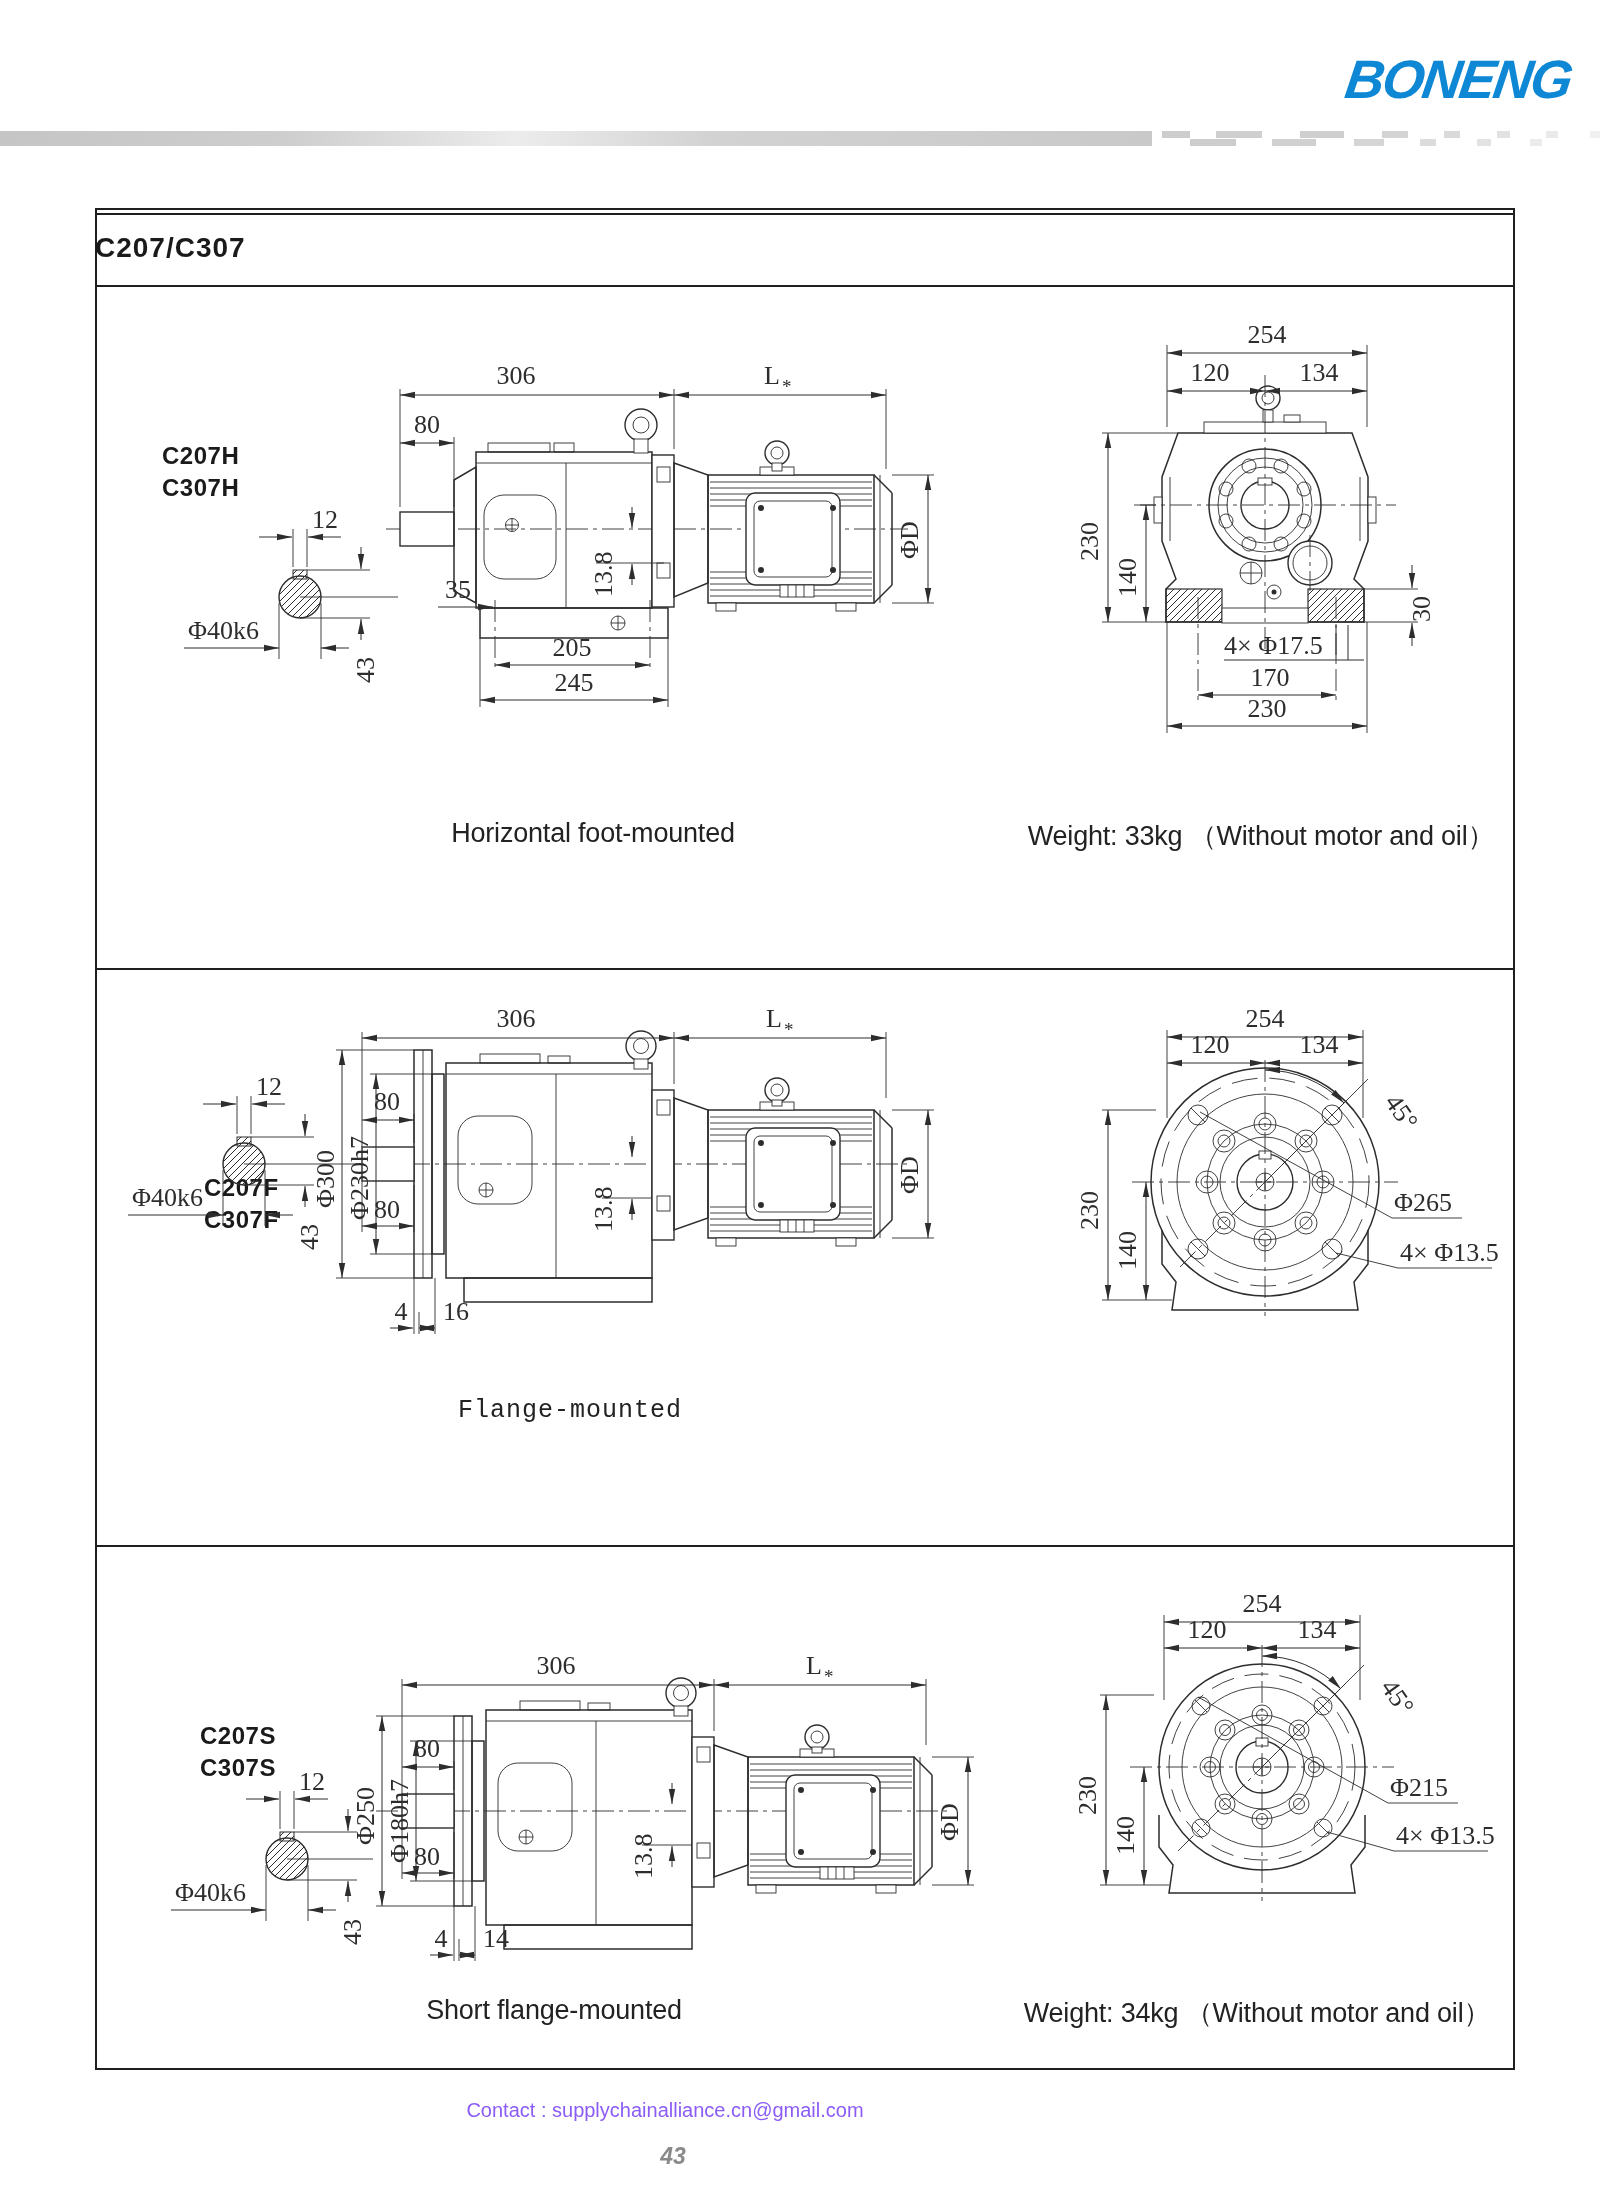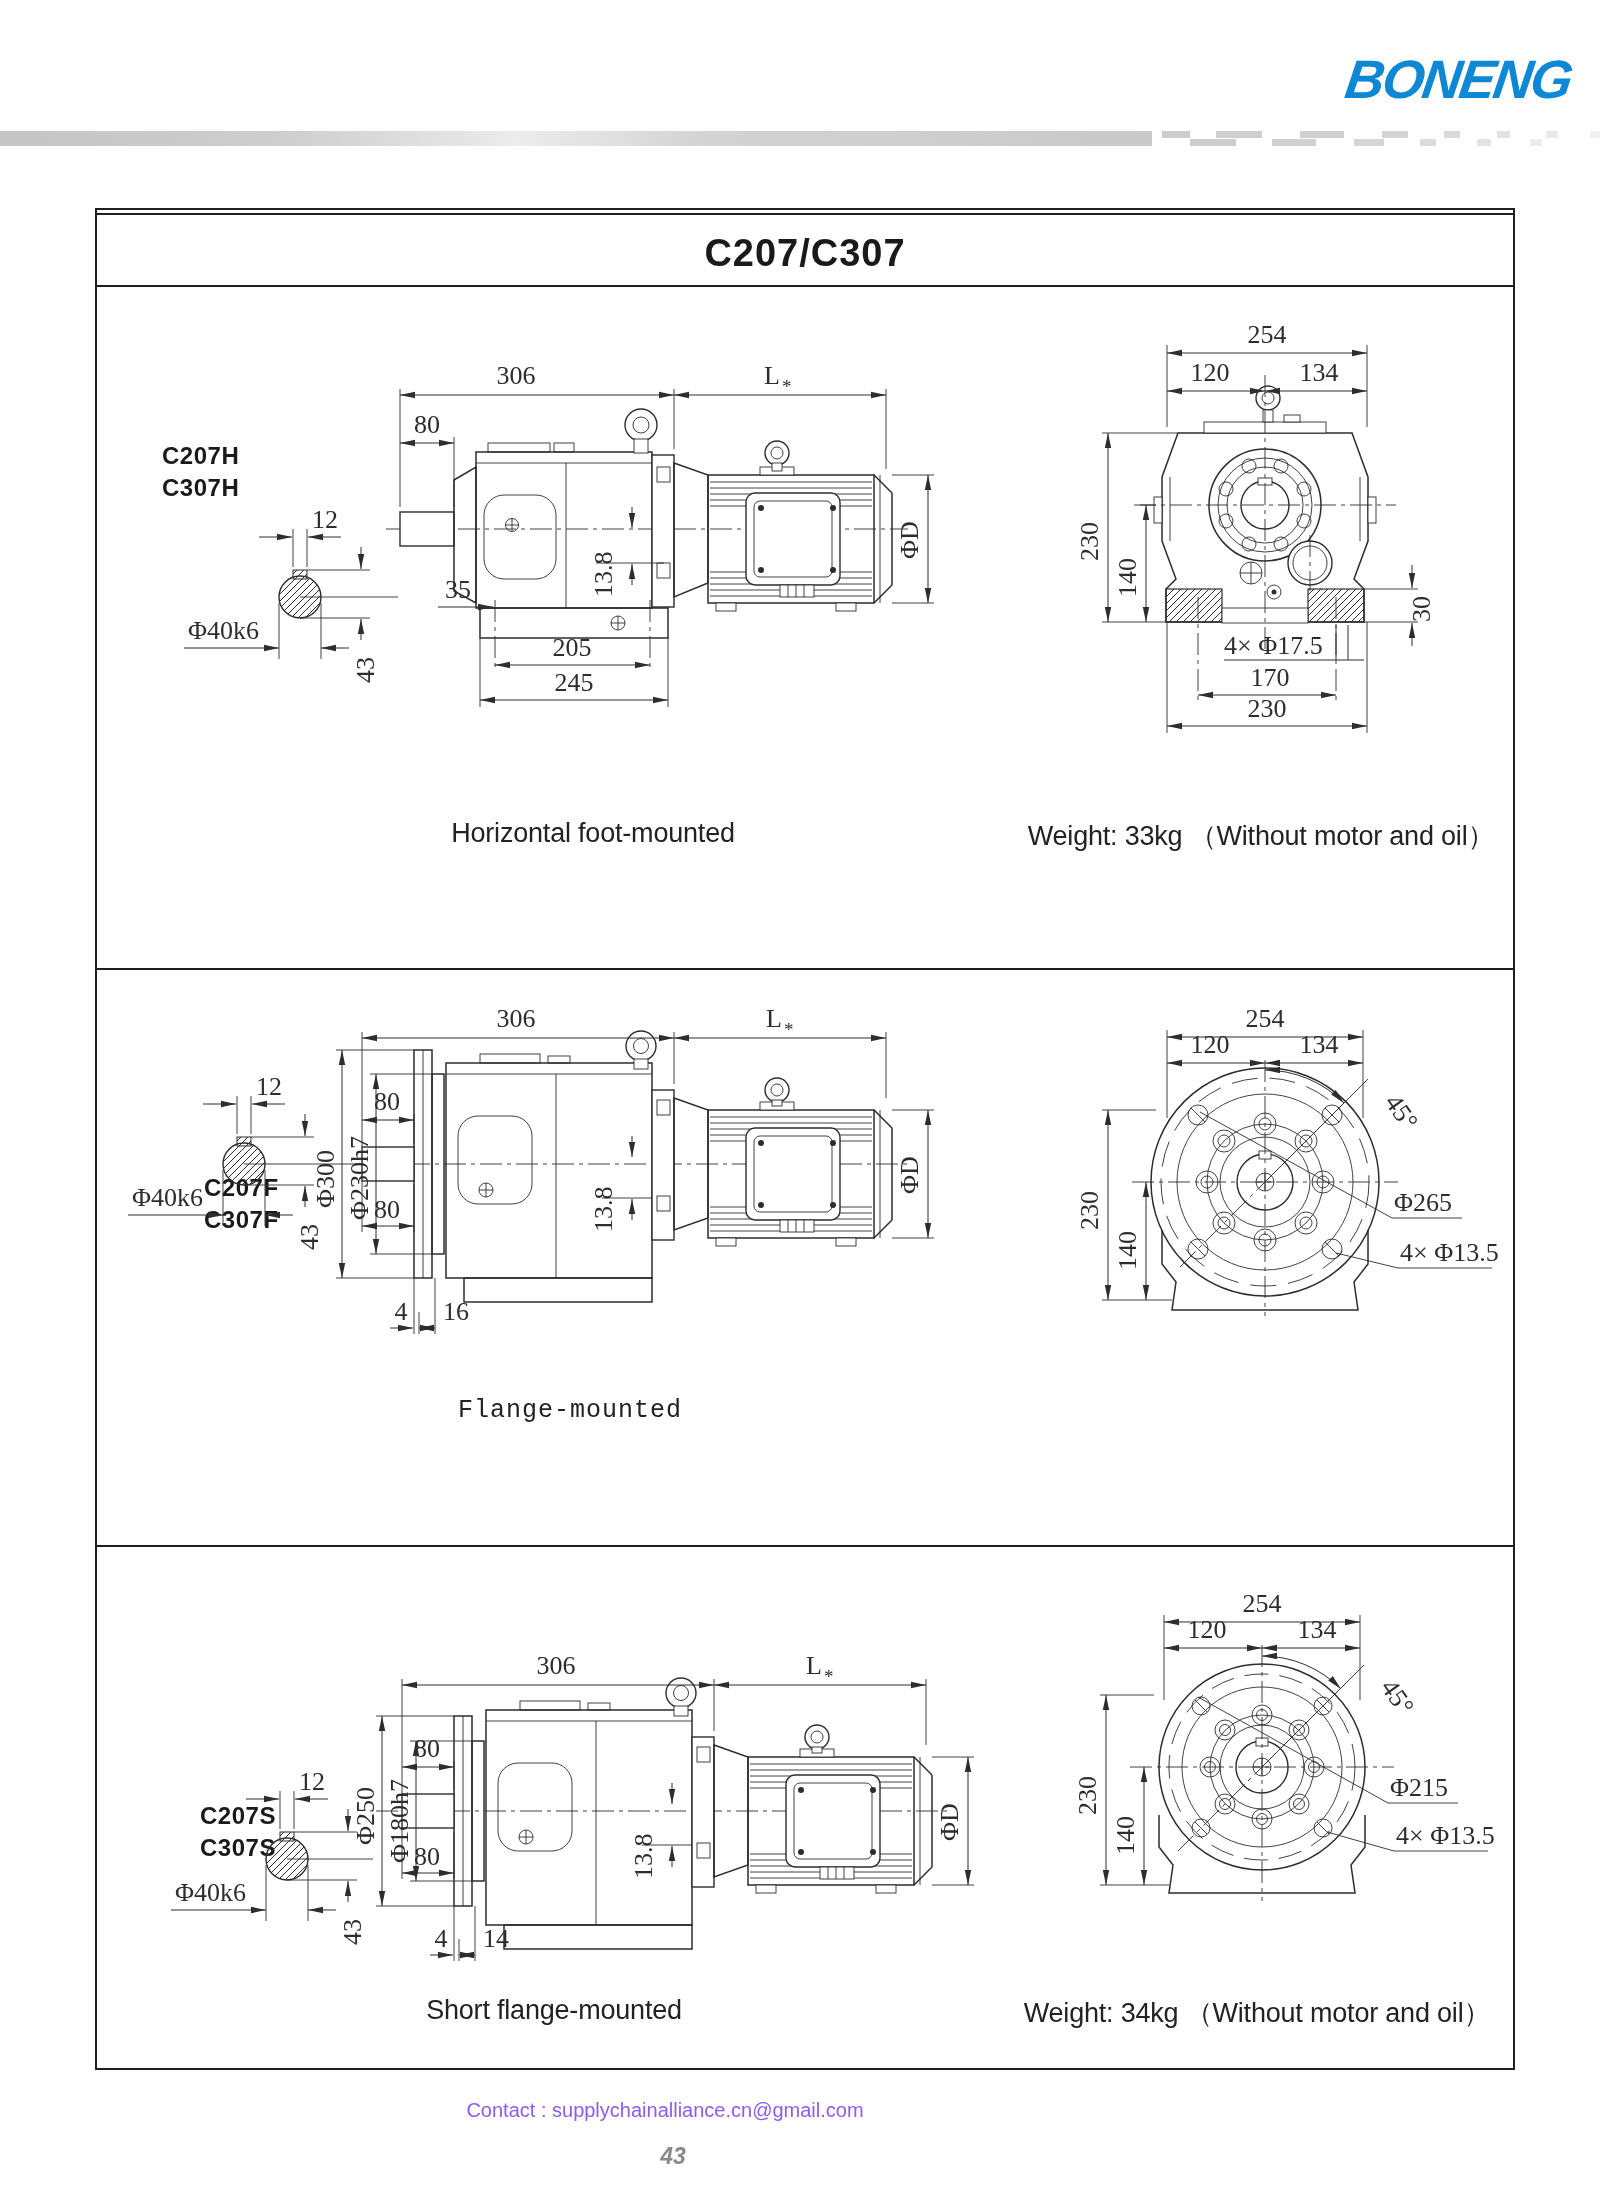--- a/index.html
+++ b/index.html
@@ -7,22 +7,22 @@
   .page{position:relative;width:1610px;height:2200px;background:#fff;overflow:hidden;
         font-family:"Liberation Sans","DejaVu Sans",sans-serif;color:#1a1a1a}
   .logo{position:absolute;left:1346px;top:48px;width:210px;font-size:54px;font-weight:900;
         font-style:italic;letter-spacing:-2px;transform:skewX(-8deg);color:#0e87d5;white-space:nowrap}
   .bar{position:absolute;left:0;top:131px;width:1152px;height:15px;
        background:linear-gradient(90deg,#c5c5c5,#cecece 25%,#ececec 45%,#d2d2d2 62%,#c9c9c9)}
   .dash{position:absolute;height:7px}
   .mainbox{position:absolute;left:95px;top:208px;width:1420px;height:1862px;border:2px solid #1f1f1f}
   .mainbox::before{content:"";position:absolute;left:0;right:0;top:3px;border-top:2px solid #1f1f1f}
   .rule{position:absolute;left:95px;width:1420px;height:2px;background:#1f1f1f}
-  .title{position:absolute;left:95px;top:232px;width:1420px;text-align:center;
-         font-size:38px;font-weight:700;letter-spacing:1px}
+  .title{position:absolute;left:95px;top:232px;width:1420px;text-align:left;
+         font-size:28px;font-weight:700;letter-spacing:1px}
   .model{position:absolute;font-size:24px;font-weight:700;line-height:32px;letter-spacing:.5px}
   .cap{position:absolute;font-size:27px;letter-spacing:-.2px;text-align:center;white-space:nowrap;color:#222}
   .cap.cad{font-family:"Liberation Mono","DejaVu Sans Mono",monospace;font-size:25px;letter-spacing:1px}
   .contact{position:absolute;left:425px;top:2099px;width:480px;text-align:center;font-size:20px;color:#8b5cf6}
   .pagenum{position:absolute;left:638px;top:2143px;width:70px;text-align:center;font-size:23px;
            font-style:italic;font-weight:700;color:#8a8a8a}
   svg{position:absolute;overflow:visible}
   svg .ol{fill:none;stroke:#2d2d2d;stroke-width:1.5}
   svg .tl{fill:none;stroke:#2d2d2d;stroke-width:.9}
   svg .dim{fill:none;stroke:#2d2d2d;stroke-width:1}
@@ -63,21 +63,21 @@
   <div class="rule" style="top:1545px"></div>
 
   <div class="model" style="left:162px;top:440px">
     <div>C207H</div>
     <div>C307H</div>
   </div>
   <div class="model" style="left:204px;top:1172px">
     <div>C207F</div>
     <div>C307F</div>
   </div>
-  <div class="model" style="left:200px;top:1800px">
+  <div class="model" style="left:200px;top:1720px">
     <div>C207S</div>
     <div>C307S</div>
   </div>
 
   <svg style="left:96px;top:285px" width="1418" height="683" viewBox="0 0 1418 683">
     <defs>
       <marker id="a1" viewBox="0 0 16 8" refX="15" refY="4" markerWidth="16" markerHeight="8" orient="auto-start-reverse">
         <path d="M0,0.8 L15,4 L0,7.2 Z" fill="#2d2d2d"></path>
         </marker>
       <pattern id="h1" width="7" height="7" patternUnits="userSpaceOnUse">

